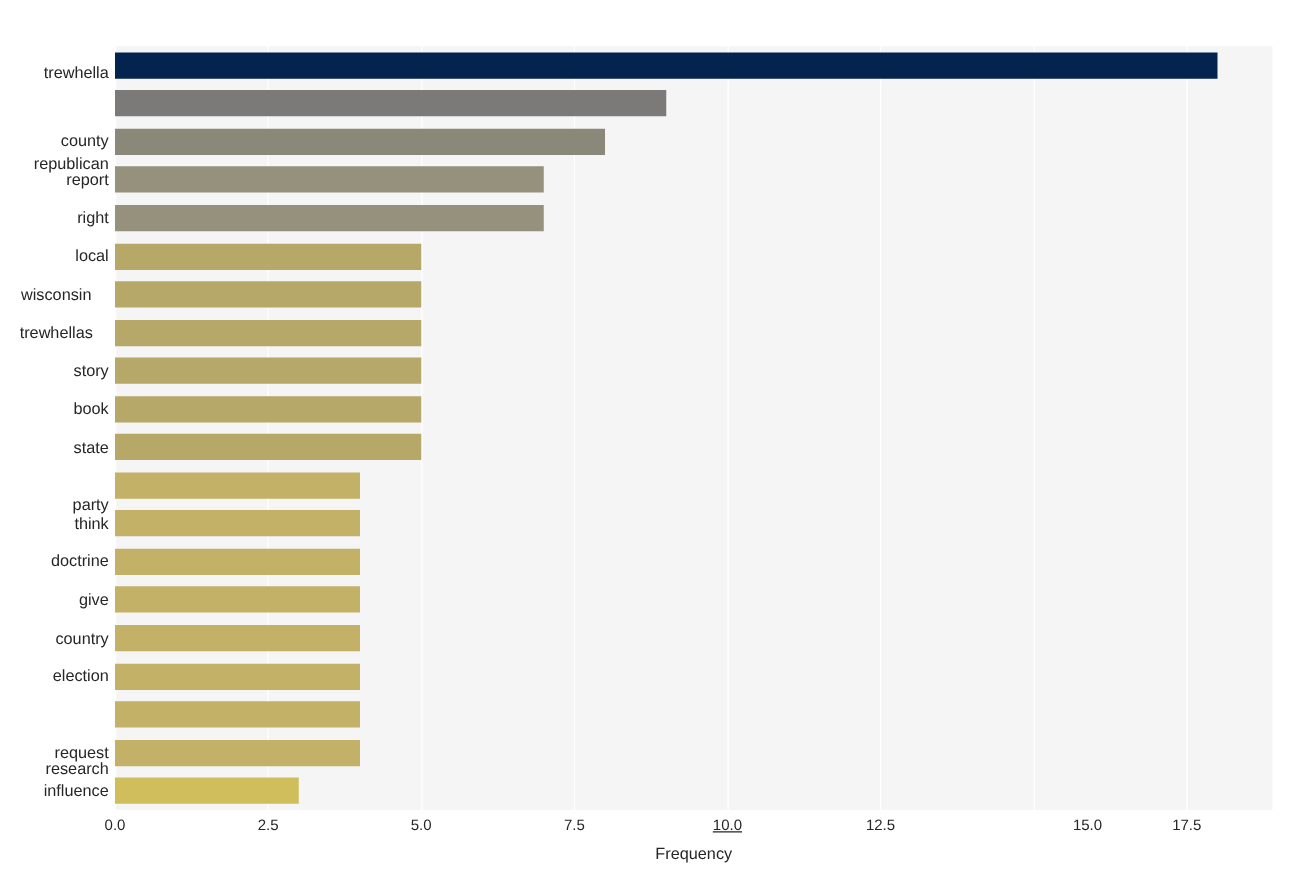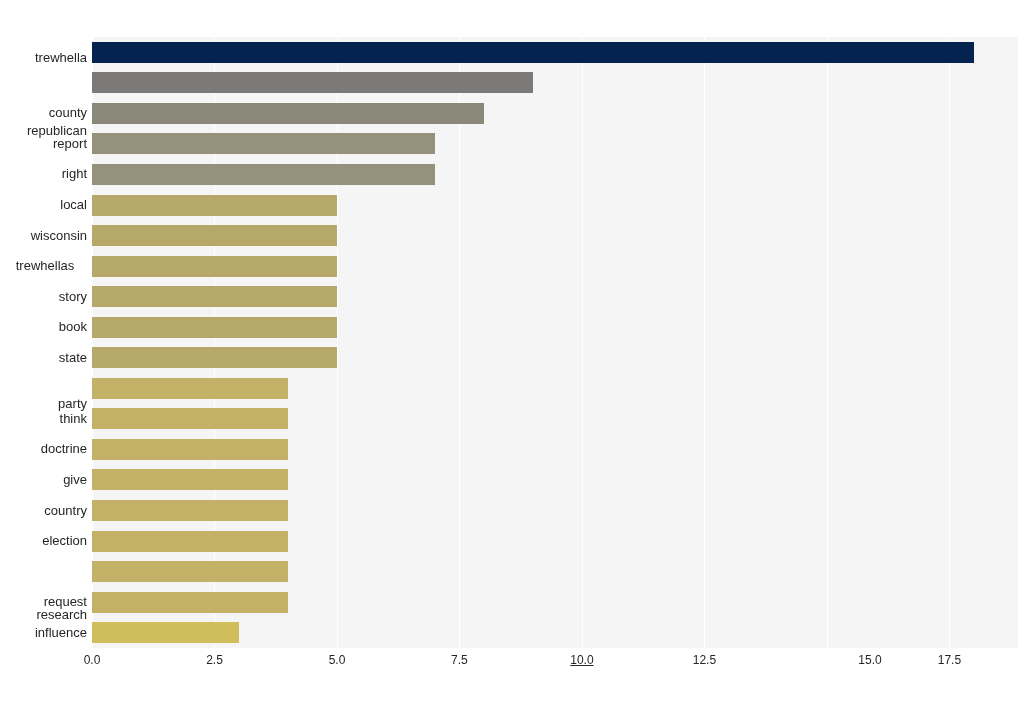--- a/index.html
+++ b/index.html
@@ -166,38 +166,39 @@
       </div>
     </div>
 
   <div id="ylabels">
       <div class="ytick-label" style="top: 14px;">trewhella</div>
       <div class="ytick-label" style="top: 38.825px; margin-top: 48px;">republican</div>
       <div class="ytick-label" style="top: 69.375px;">county</div>
       <div class="ytick-label" style="top: 99.925px;">report</div>
       <div class="ytick-label" style="top: 130.475px;">right</div>
       <div class="ytick-label" style="top: 161.025px;">local</div>
-      <div class="ytick-label" style="top: 191.575px;">wisconsin</div>
+      <div class="ytick-label" style="top: 191.575px; text-align: center;">wisconsin</div>
       <div class="ytick-label" style="top: 222.125px; text-align: center;">trewhellas</div>
       <div class="ytick-label" style="top: 252.675px;">story</div>
       <div class="ytick-label" style="top: 283.225px; text-align: right;">book</div>
       <div class="ytick-label" style="top: 313.775px;">state</div>
       <div class="ytick-label" style="top: 360px;">party</div>
       <div class="ytick-label" style="top: 374.875px;">think</div>
       <div class="ytick-label" style="top: 405.425px;">doctrine</div>
       <div class="ytick-label" style="top: 435.975px;">give</div>
       <div class="ytick-label" style="top: 466.525px;">country</div>
       <div class="ytick-label" style="top: 497.075px;">election</div>
       <div class="ytick-label" style="top: 527.625px; margin-top: 43px;">research</div>
       <div class="ytick-label" style="top: 558.175px;">request</div>
       <div class="ytick-label" style="top: 588.725px;">influence</div>
     </div>
 
   <div id="xticks-container"></div>
 
+  <div id="xaxis-label">Frequency</div>
 
 <div class="xtick" style="left: 92px;">0.0</div>
     <div class="xtick" style="left: 214.487px;">2.5</div>
     <div class="xtick" style="left: 336.974px;">5.0</div>
     <div class="xtick" style="left: 459.46px;">7.5</div>
     <div class="xtick" style="left: 581.947px; text-decoration: underline;">10.0</div>
     <div class="xtick" style="left: 704.434px;">12.5</div>
     <div class="xtick" style="left: 870px;">15.0</div>
     <div class="xtick" style="left: 949.407px;">17.5</div>
   </div>

